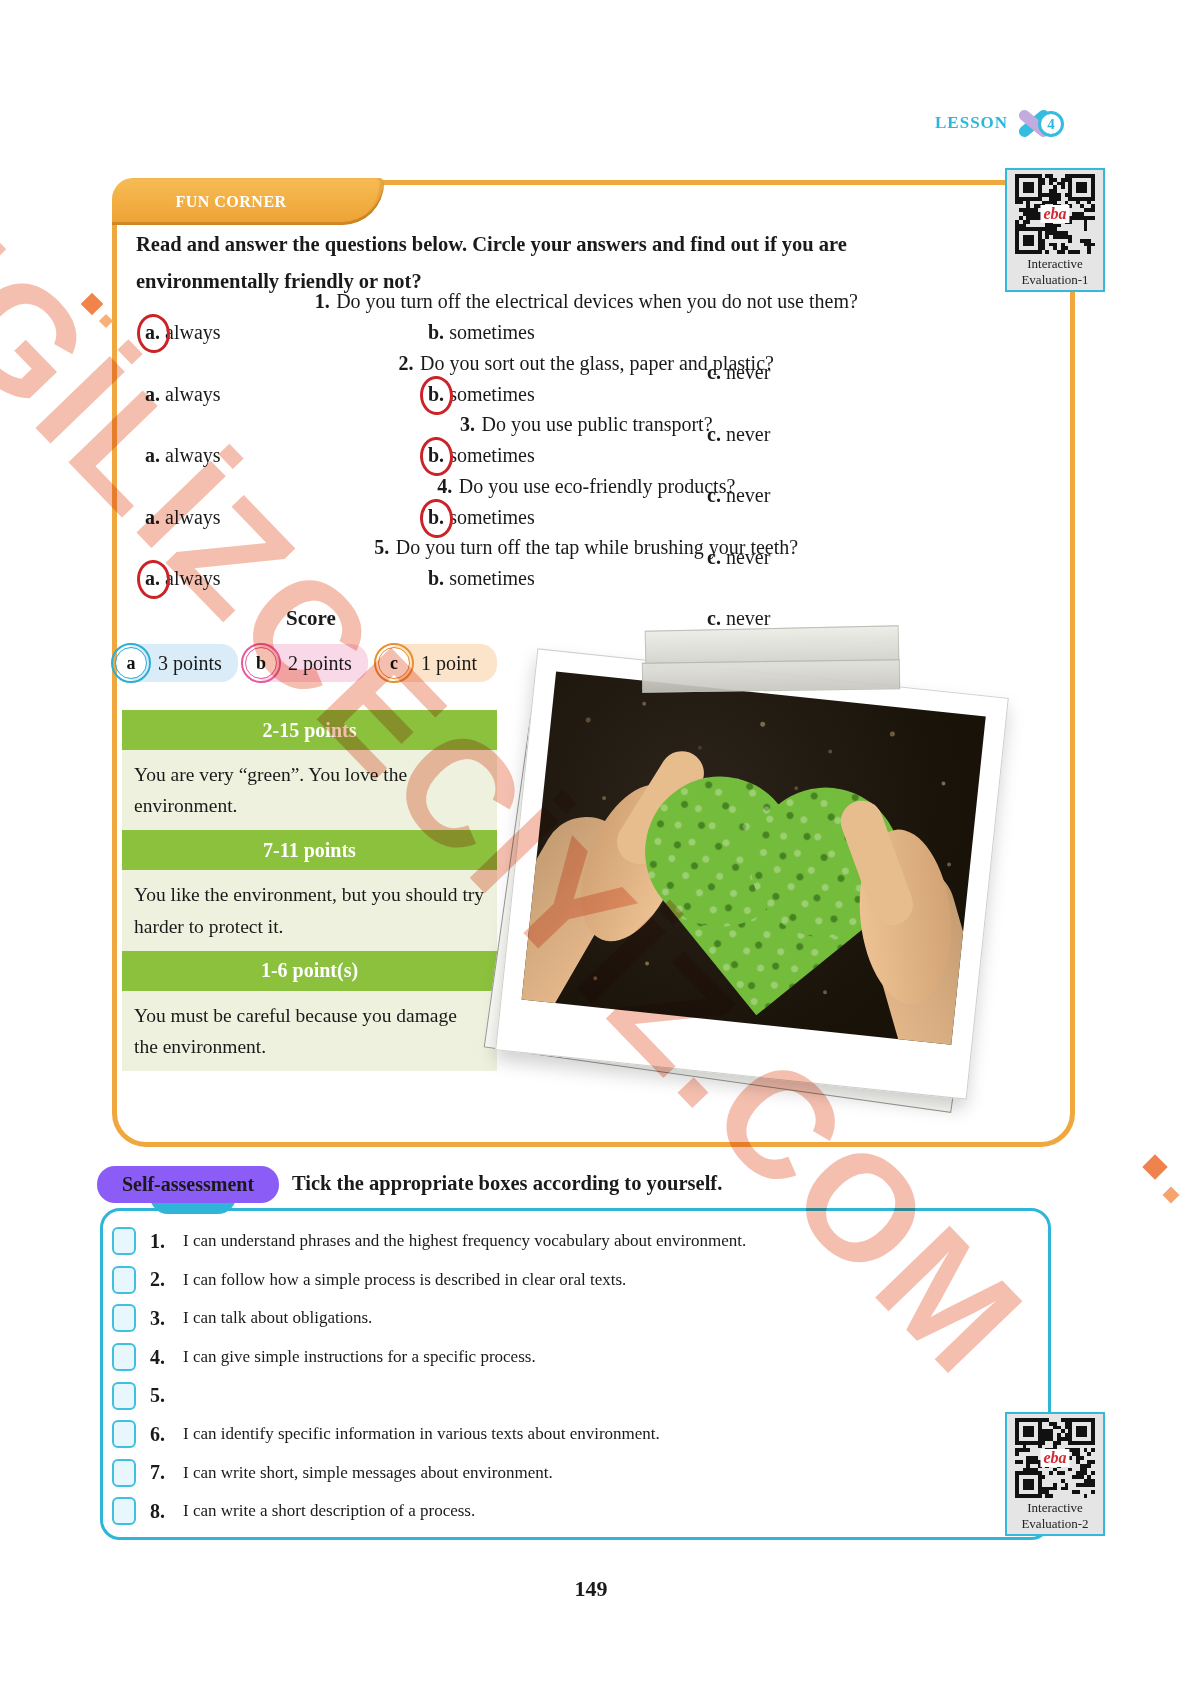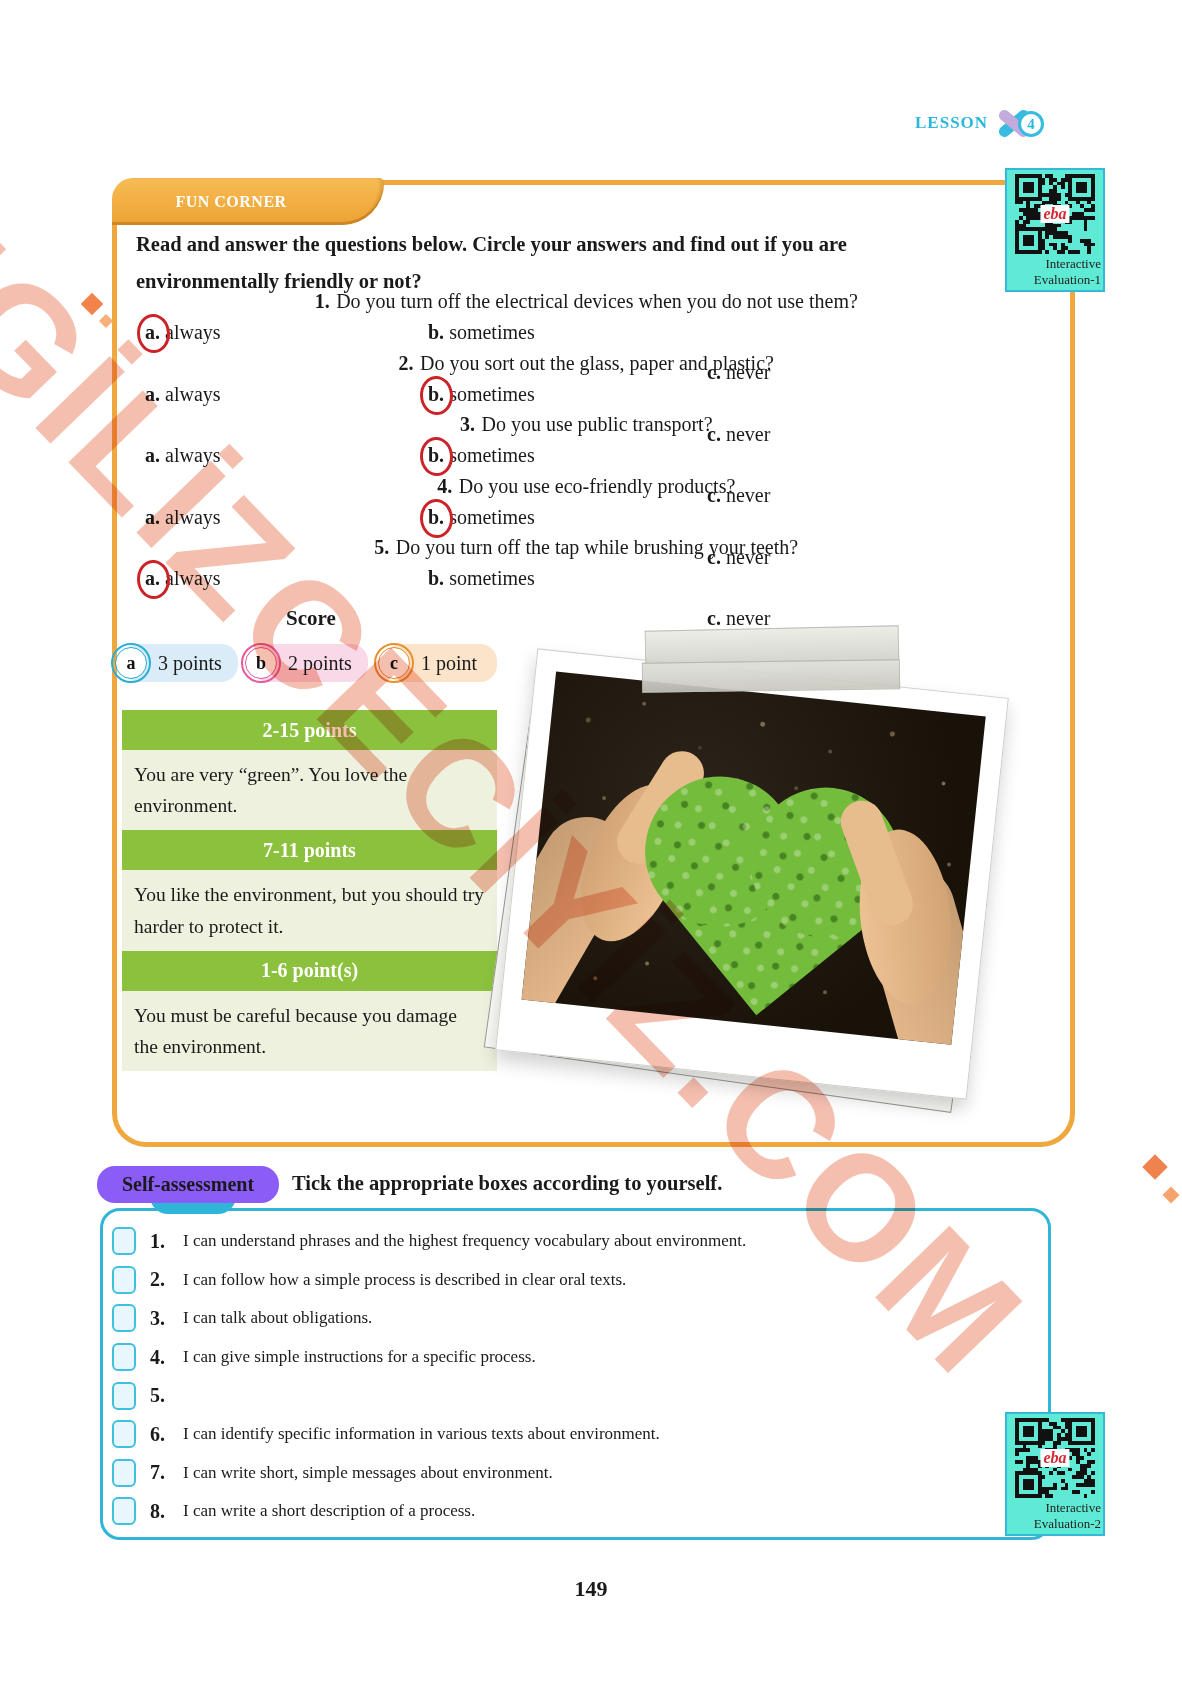--- a/index.html
+++ b/index.html
@@ -5,21 +5,21 @@
   html,body{margin:0;padding:0;background:#ffffff;}
   .page{position:relative;width:1182px;height:1684px;background:#ffffff;overflow:hidden;
         font-family:"Liberation Serif", serif;color:#1a1a1a;}
 
   
   .watermark{position:absolute;left:-70px;top:120px;transform:rotate(46deg);transform-origin:0 0;
     font-family:"Liberation Sans",sans-serif;font-weight:bold;font-size:150px;letter-spacing:6px;
     color:#EE9479;opacity:.6;mix-blend-mode:multiply;white-space:nowrap;z-index:60;pointer-events:none;}
 
   
-  .lesson-badge{position:absolute;left:915px;top:106px;display:flex;align-items:center;z-index:5;}
+  .lesson-badge{position:absolute;left:935px;top:106px;display:flex;align-items:center;z-index:5;}
   .lesson-word{font-weight:bold;font-size:17px;letter-spacing:1px;color:#2BB7DC;}
   .lesson-x{position:relative;width:46px;height:34px;margin-left:6px;}
   .x-bar{position:absolute;left:2px;top:12px;width:36px;height:11px;border-radius:6px;}
   .x-bar.cyan{background:#35BCDF;transform:rotate(-40deg);}
   .x-bar.purple{background:#C3ABDD;transform:rotate(40deg);}
   .lesson-ring{position:absolute;left:24px;top:5px;width:20px;height:20px;border-radius:50%;
     border:3px solid #35BCDF;background:#fff;display:flex;align-items:center;justify-content:center;
     font-weight:bold;font-size:15px;color:#2BB7DC;}
 
   
@@ -105,22 +105,22 @@
     background:linear-gradient(-90deg,#d2a375,#edc293);transform:rotate(-12deg);}
   .rh-fingers{right:72px;top:92px;width:42px;height:130px;border-radius:21px;
     background:#e7bd8e;transform:rotate(-26deg);}
   .tape{position:absolute;z-index:6;border:1px solid rgba(170,170,162,.55);}
   .tape-1{left:645px;top:628px;width:252px;height:34px;transform:rotate(-1.2deg);
     background:linear-gradient(180deg,rgba(236,236,231,.95),rgba(208,208,201,.9));}
   .tape-2{left:642px;top:661px;width:256px;height:28px;transform:rotate(-0.8deg);
     background:linear-gradient(180deg,rgba(224,224,218,.95),rgba(198,198,190,.9));}
 
   
-  .qr-box{position:absolute;width:92px;background:#5eead4;border:2px solid #35B9DB;z-index:10;
-    padding:4px 2px 3px 2px;text-align:right;}
+  .qr-box{position:absolute;width:92px;background:#e5e5e5;border:2px solid #35B9DB;z-index:10;
+    padding:4px 2px 3px 2px;text-align:center;}
   .qr-1{left:1005px;top:168px;} .qr-2{left:1005px;top:1412px;}
   .qr-grid{position:relative;width:80px;height:80px;margin:0 auto;}
   .qr-logo{position:absolute;left:50%;top:50%;transform:translate(-50%,-50%);
     background:#fff;padding:0 3px;color:#D42B33;font-style:italic;font-weight:bold;font-size:16px;}
   .qr-label{font-size:13px;line-height:1.2;color:#222;margin-top:2px;}
 
   
   .sa-connector{position:absolute;left:150px;top:1190px;width:86px;height:24px;background:#2FB5D8;
     border-radius:0 0 18px 18px;z-index:1;}
   .sa-pill{position:absolute;left:97px;top:1166px;width:182px;height:37px;background:#8b5cf6;

